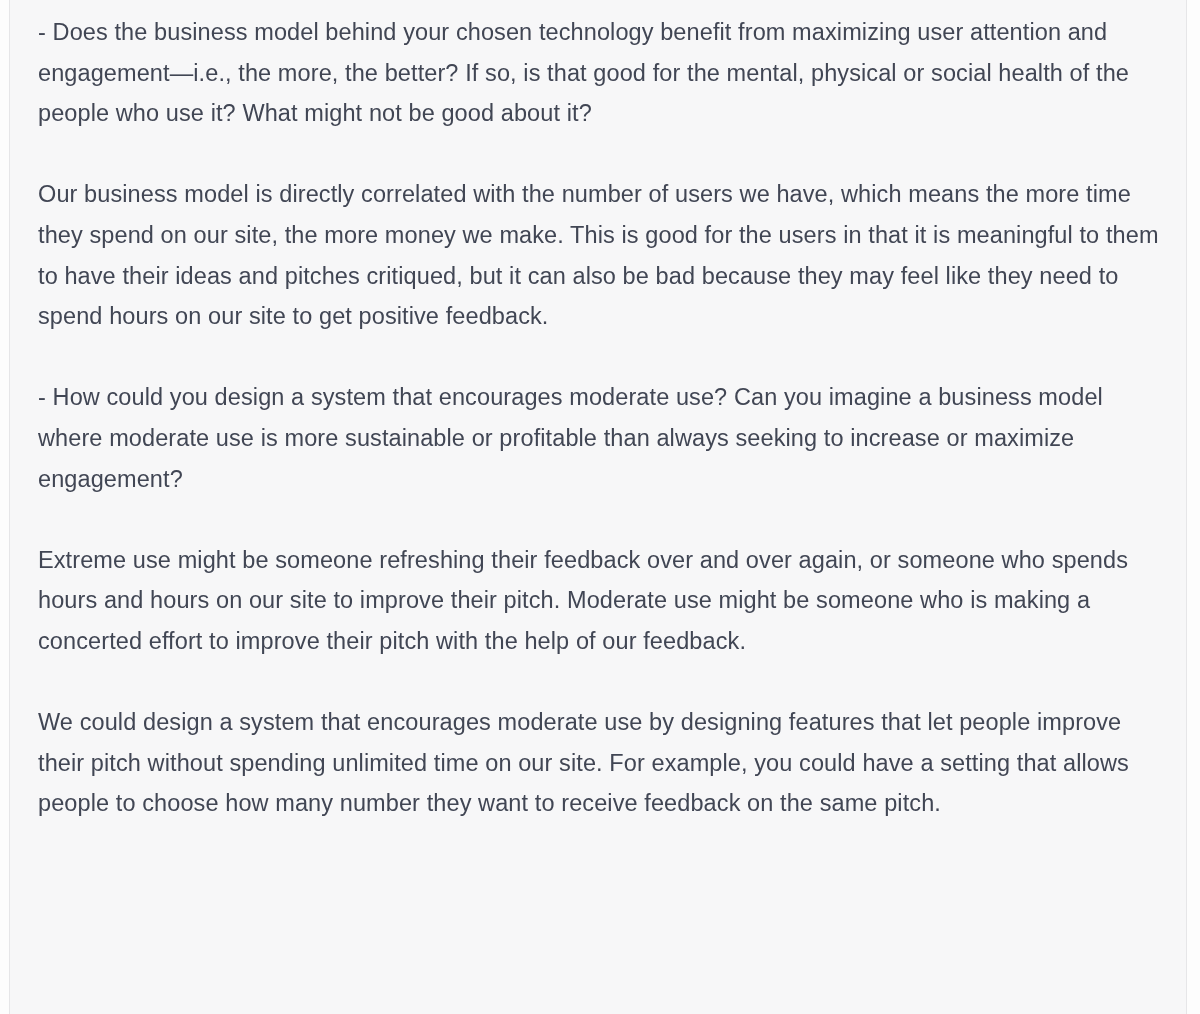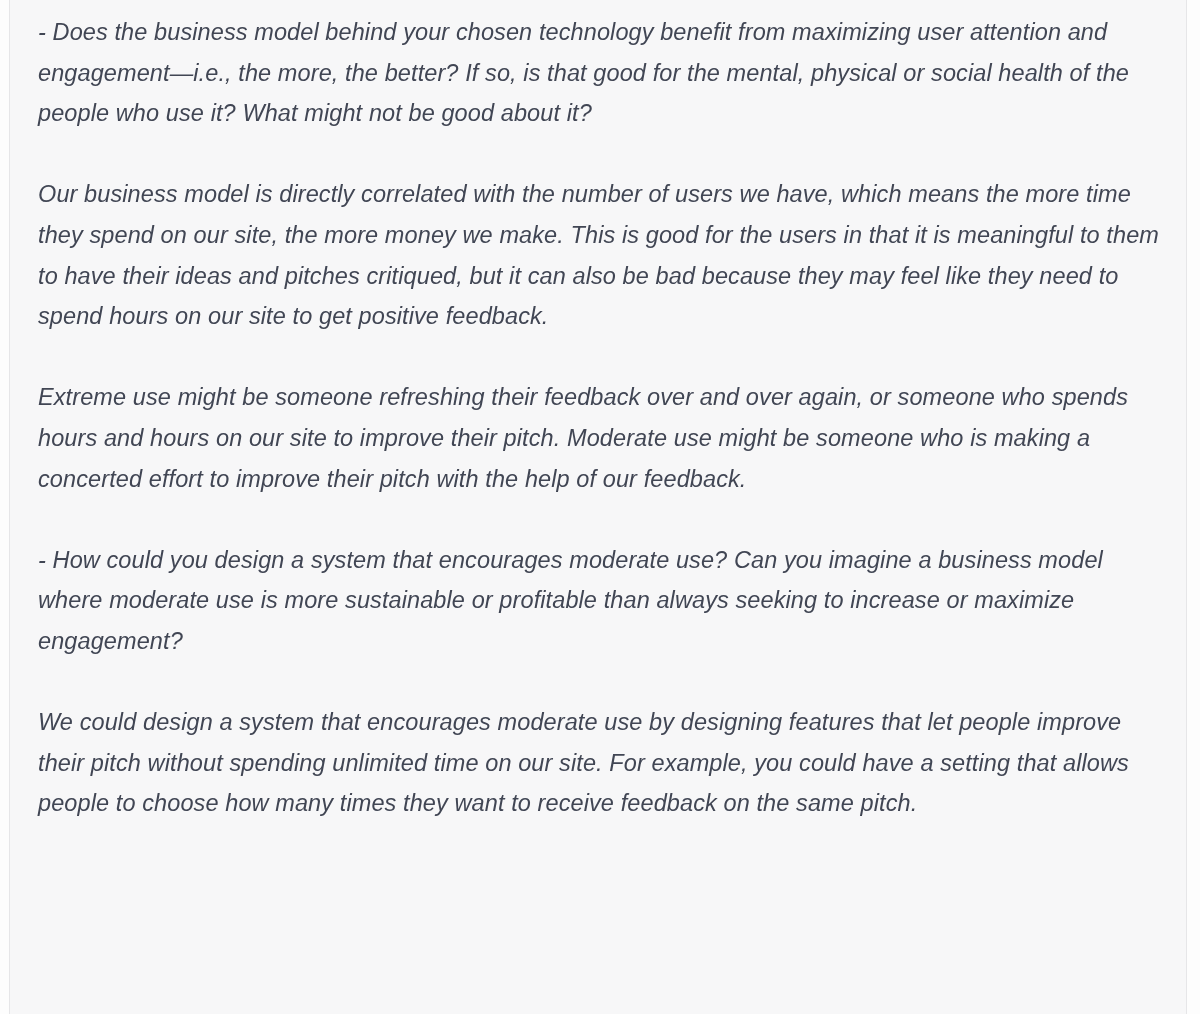--- a/index.html
+++ b/index.html
@@ -12,21 +12,20 @@
   }
   .doc-panel {
     box-sizing: border-box;
     margin-left: 9px;
     margin-right: 13px;
     min-height: 1014px;
     background: #f7f7f8;
     border-left: 1px solid #e6e6e8;
     border-right: 1px solid #e6e6e8;
     padding: 12px 26px 24px 28px;
-    font-style: italic;
   }
   .doc-panel p {
     margin: 0 0 40.6px 0;
     max-width: 1124px;
     font-family: "Liberation Sans", "DejaVu Sans", sans-serif;
     font-size: 23.5px;
     line-height: 40.6px;
     color: #414654;
     letter-spacing: 0.1px;
     -webkit-font-smoothing: antialiased;
@@ -34,16 +33,16 @@
   .doc-panel p:last-child {
     margin-bottom: 0;
   }
 </style>
 </head>
 <body>
 
 <div class="doc-panel">
   <p>- Does the business model behind your chosen technology benefit from maximizing user attention and engagement—i.e., the more, the better? If so, is that good for the mental, physical or social health of the people who use it? What might not be good about it?</p>
   <p>Our business model is directly correlated with the number of users we have, which means the more time they spend on our site, the more money we make. This is good for the users in that it is meaningful to them to have their ideas and pitches critiqued, but it can also be bad because they may feel like they need to spend hours on our site to get positive feedback.</p>
+  <p>- How could you design a system that encourages moderate use? Can you imagine a business model where moderate use is more sustainable or profitable than always seeking to increase or maximize engagement?</p>
   <p>Extreme use might be someone refreshing their feedback over and over again, or someone who spends hours and hours on our site to improve their pitch. Moderate use might be someone who is making a concerted effort to improve their pitch with the help of our feedback.</p>
-  <p>- How could you design a system that encourages moderate use? Can you imagine a business model where moderate use is more sustainable or profitable than always seeking to increase or maximize engagement?</p>
-  <p>We could design a system that encourages moderate use by designing features that let people improve their pitch without spending unlimited time on our site. For example, you could have a setting that allows people to choose how many times they want to receive feedback on the same pitch.</p>
+  <p>We could design a system that encourages moderate use by designing features that let people improve their pitch without spending unlimited time on our site. For example, you could have a setting that allows people to choose how many number they want to receive feedback on the same pitch.</p>
 </div>
 
 </body></html>

